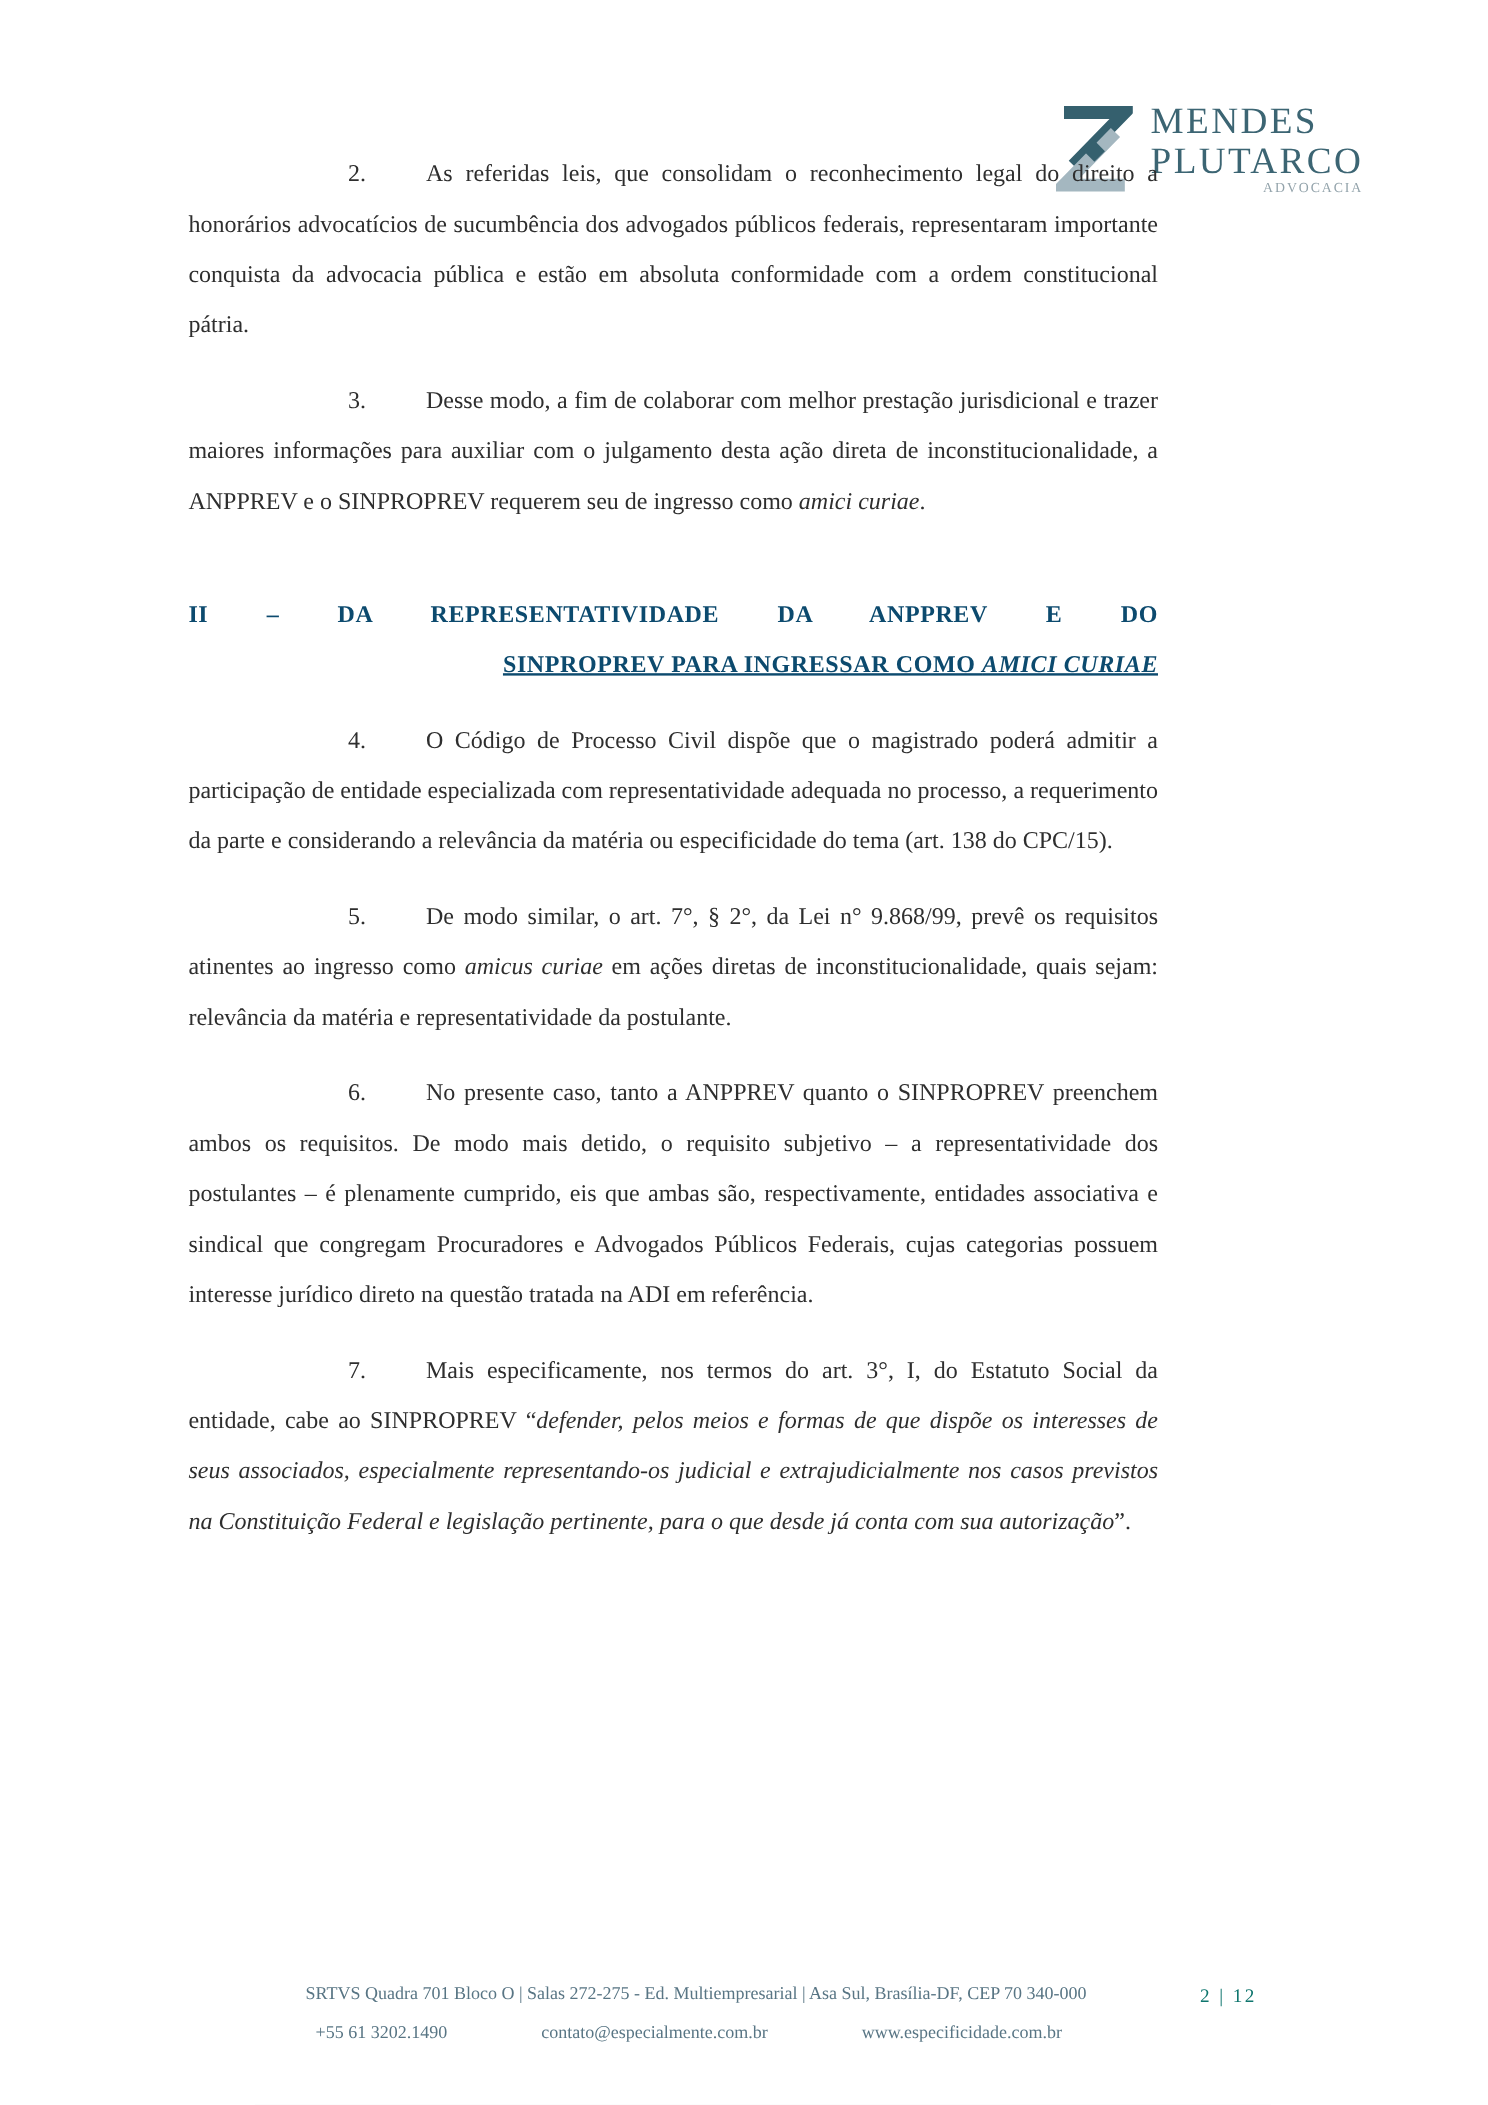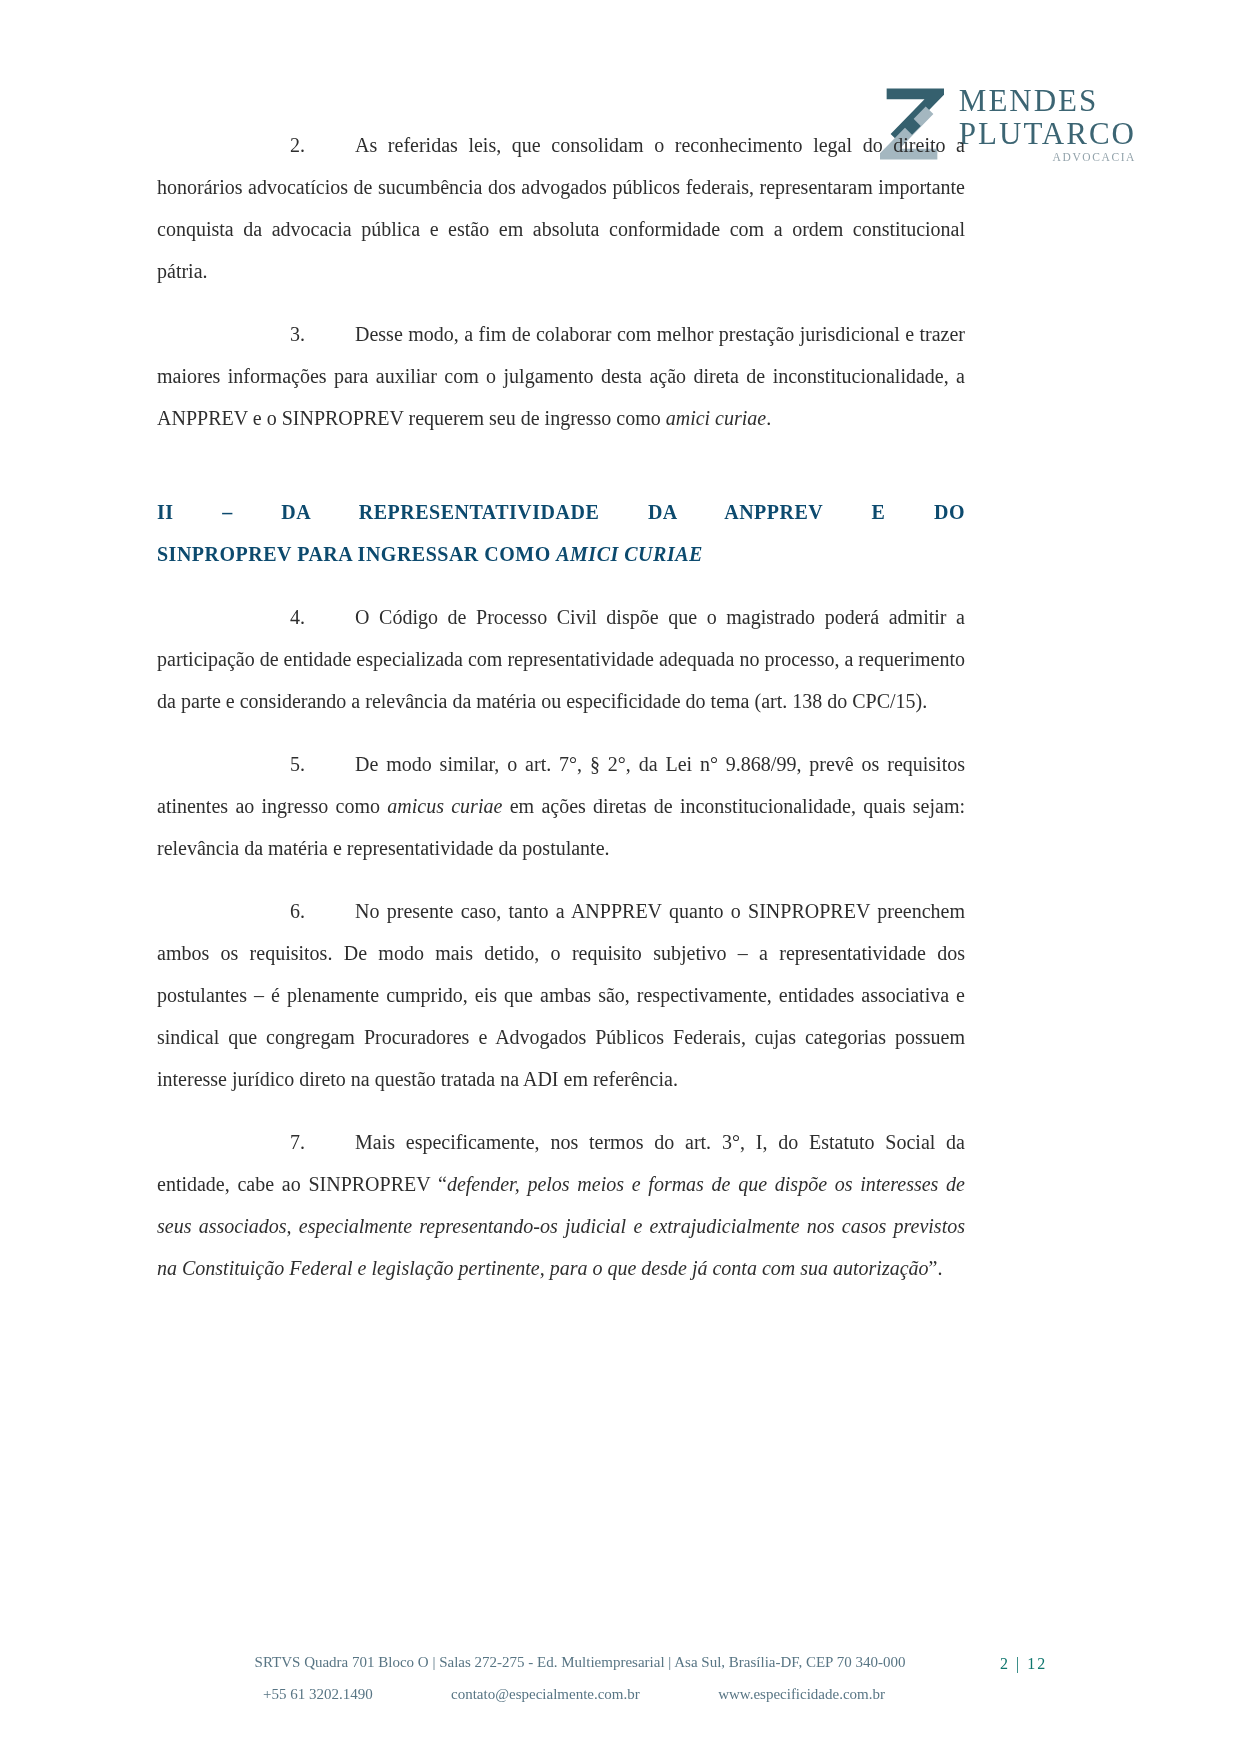--- a/index.html
+++ b/index.html
@@ -48,21 +48,21 @@
   .heading{
     margin:52px 0 21px 0;
     font-weight:bold;
     color:#0c4a6e;
     letter-spacing:0.5px;
   }
   .heading .hline1{
     text-align:justify;
     text-align-last:justify;
   }
-  .heading .hline2{text-align:left;}
+  .heading .hline2{text-align:right;text-decoration:underline;}
   .heading em{font-style:italic;}
 
   
   .footer{
     position:absolute;left:175px;top:1652px;width:810px;
     color:#587584;
     font-size:15px;line-height:20px;
   }
   .footer-address{text-align:center;}
   .footer-contacts{

